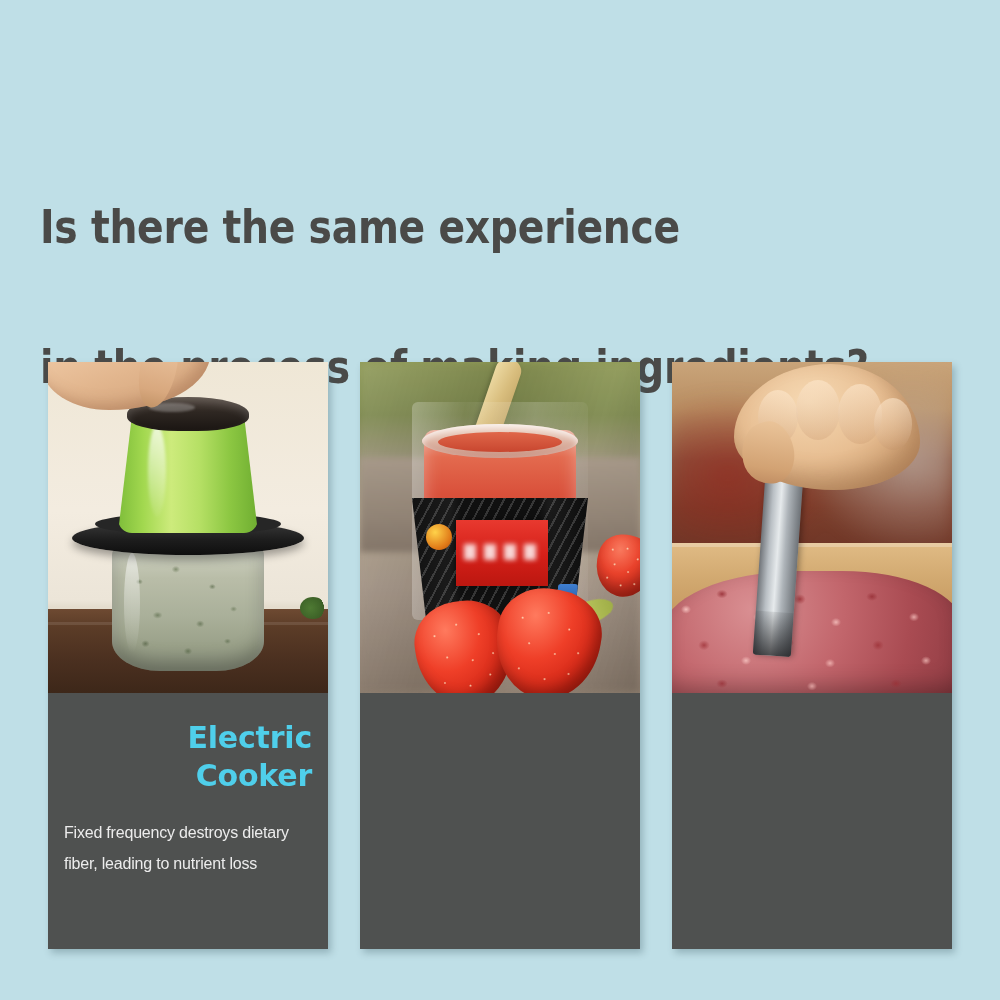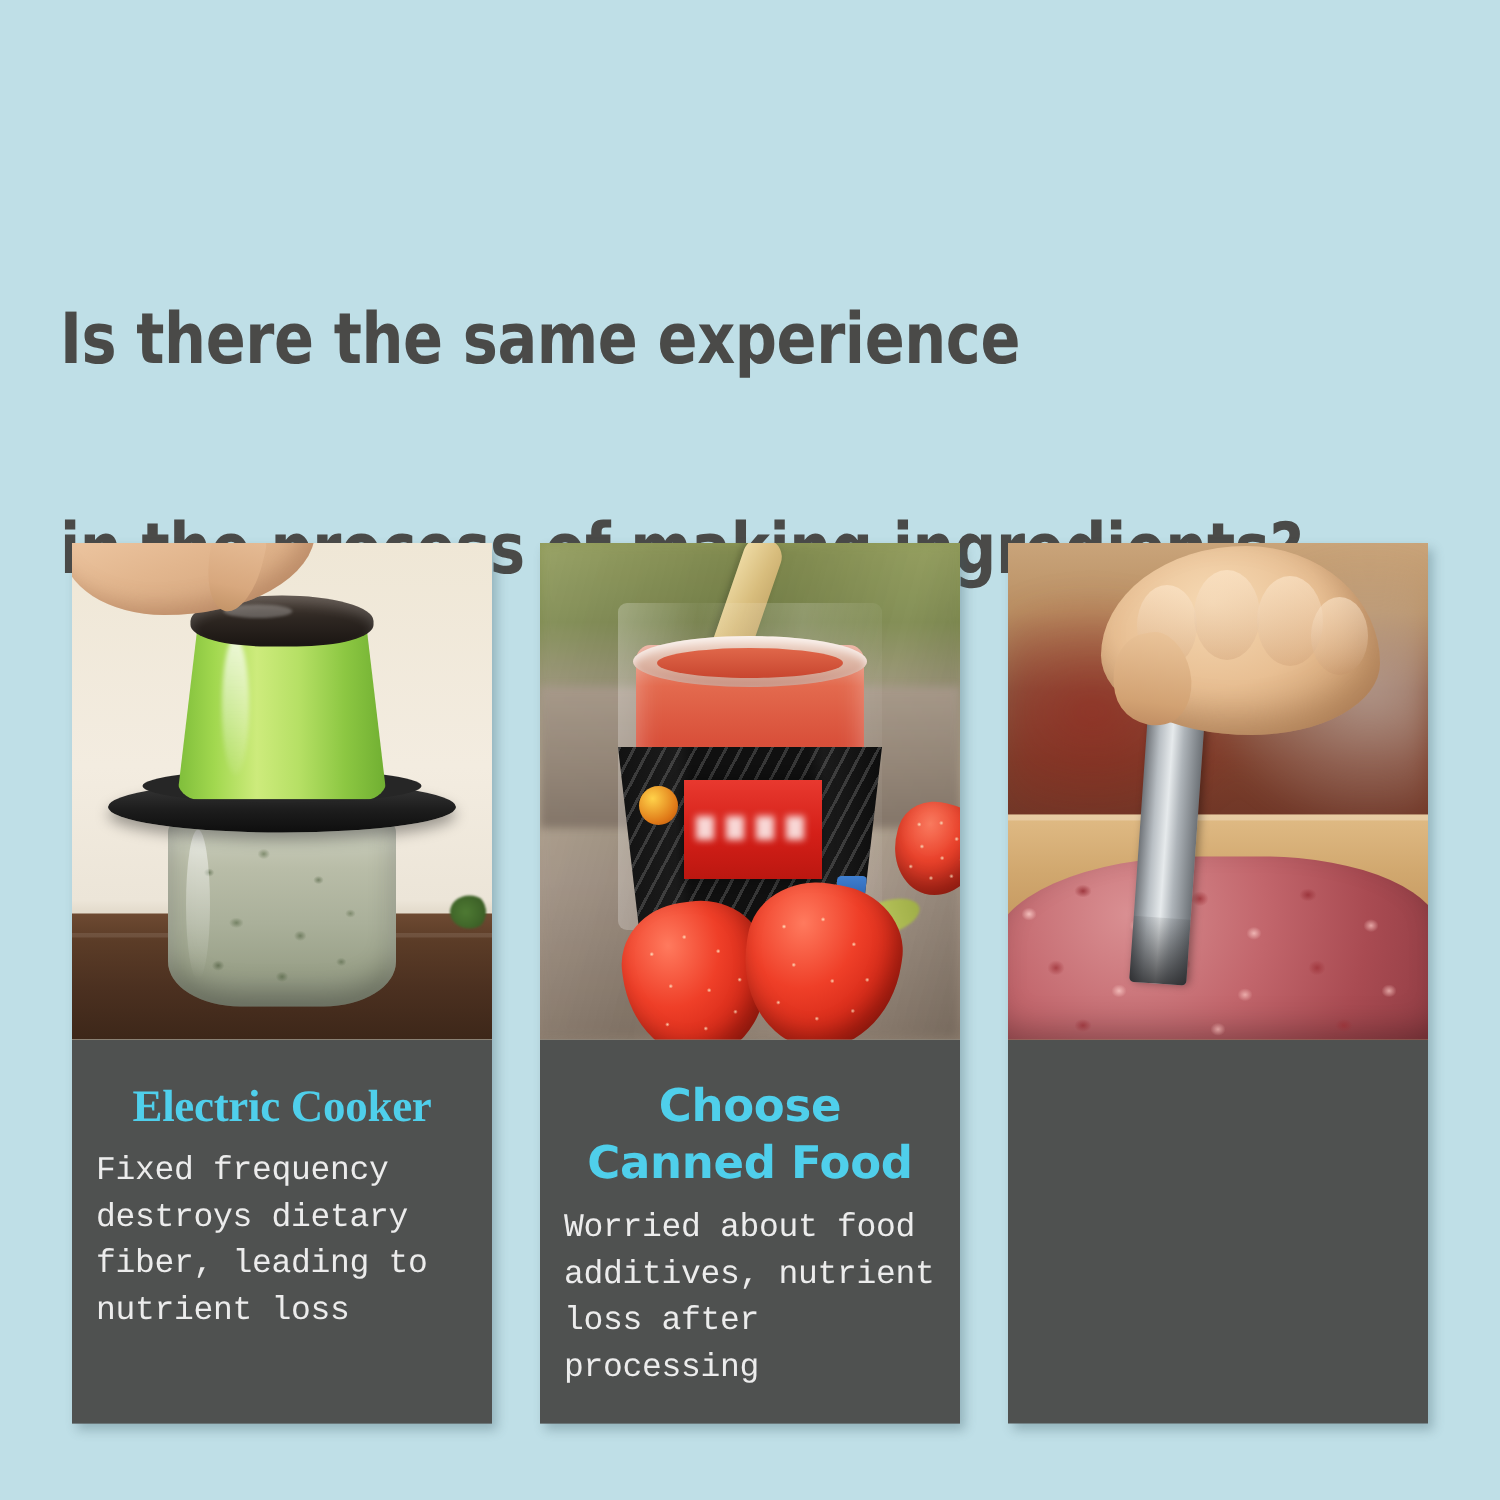--- a/index.html
+++ b/index.html
@@ -70,28 +70,28 @@
 
   .card-title {
     color:#4fcfeb;
     font-family:"DejaVu Sans","Liberation Sans", sans-serif;
     font-weight:700;
     font-size:30px;
     line-height:38px;
     text-align:center;
     letter-spacing:-0.2px;
   }
-  .card-title.left { text-align:center;font-family:Liberation Serif, serif; }
+  .card-title.left { text-align:right; }
 
   .card-body {
-    margin-top:8px;
+    margin-top:22px;
     color:#ececec;
-    font-family:Liberation Mono, monospace;
+    font-family:Liberation Sans, sans-serif;
     font-weight:400;
-    font-size:22px;
+    font-size:16px;
     line-height:31px;
     text-align:left;
     letter-spacing:-0.2px;
   }
 
   
   .p1-wall {
     position:absolute; inset:0;
     background:linear-gradient(180deg,#efe7d6 0%,#f3ece0 45%,#ece5d8 72%,#e4dccd 74%);
   }
@@ -463,24 +463,20 @@
             <div class="p2-label-red"></div>
             <div class="p2-badge"></div>
             <div class="p2-badge2"></div>
           </div>
         </div>
         <div class="p2-leaf"></div>
         <div class="p2-berry p2-b3"></div>
         <div class="p2-berry p2-b1"></div>
         <div class="p2-berry p2-b2"></div>
       </div>
-      <div class="card-caption">
-        <div class="card-title">Choose Canned Food</div>
-        <div class="card-body">Worried about food additives, nutrient loss after processing</div>
-      </div>
     </div>
 
     <div class="card">
       <div class="card-photo">
         <div class="p3-bg"></div>
         <div class="p3-board"></div>
         <div class="p3-meat"></div>
         <div class="p3-blade">
           <div class="p3-blade-edge"></div>
         </div>

